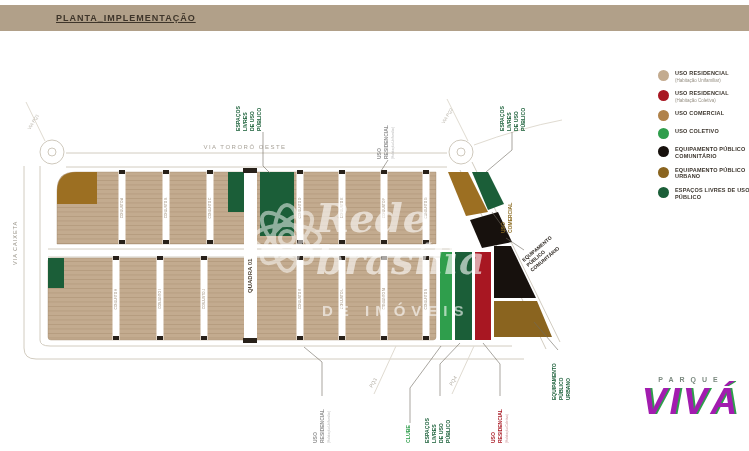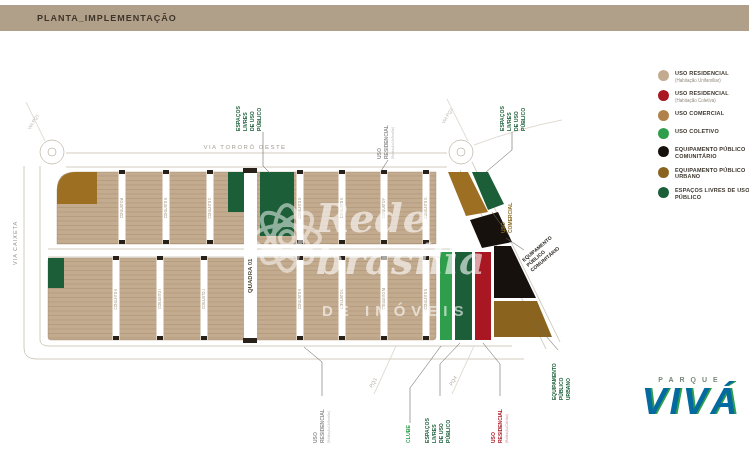--- a/index.html
+++ b/index.html
@@ -1,30 +1,30 @@
 <!DOCTYPE html>
 <html><head>
 <meta charset="utf-8">
 <style>
   html,body{margin:0;padding:0;background:#ffffff;}
   .page{position:relative;width:749px;height:451px;background:#ffffff;overflow:hidden;
         font-family:"Liberation Sans",sans-serif;}
   .header{position:absolute;left:0;top:5px;width:749px;height:26px;background:#b1a089;
           display:flex;align-items:center;}
-  .header .title{margin-left:37px;font-size:9px;font-weight:bold;letter-spacing:1px;color:#3e352a;}
+  .header .title{margin-left:56px;font-size:9px;font-weight:bold;letter-spacing:1px;color:#3e352a;text-decoration:underline;}
   svg{position:absolute;left:0;top:0;}
   .legend{position:absolute;left:658px;top:70px;width:92px;display:flex;flex-direction:column;gap:7px;}
   .lrow{display:flex;align-items:flex-start;gap:6px;}
   .lrow svg{position:static;flex:0 0 auto;}
   .llabel{font-size:5.5px;font-weight:bold;color:#3a332b;letter-spacing:.2px;line-height:1.25;}
   .lsub{font-size:4.5px;color:#968f83;margin-top:1px;}
   .logo{position:absolute;left:636px;top:376px;width:110px;text-align:center;color:#43524a;}
   .logo .ltop{font-size:7px;letter-spacing:6px;color:#7c8a80;font-weight:bold;}
   .logo .lmain{font-size:37px;font-weight:bold;letter-spacing:3px;line-height:1.05;
-               color:#0369a1;text-shadow:2px 0 0 #2f9e4c;font-style:italic;}
+               color:#a21caf;text-shadow:2px 0 0 #2f9e4c;font-style:italic;}
   .logo .lbottom{font-size:7.5px;letter-spacing:4px;color:#4a564e;font-weight:bold;margin-top:2px;}
 </style>
 </head>
 <body>
 
 <div class="page">
 
   <div class="header">
     <span class="title">PLANTA_IMPLEMENTAÇÃO</span>
   </div>

